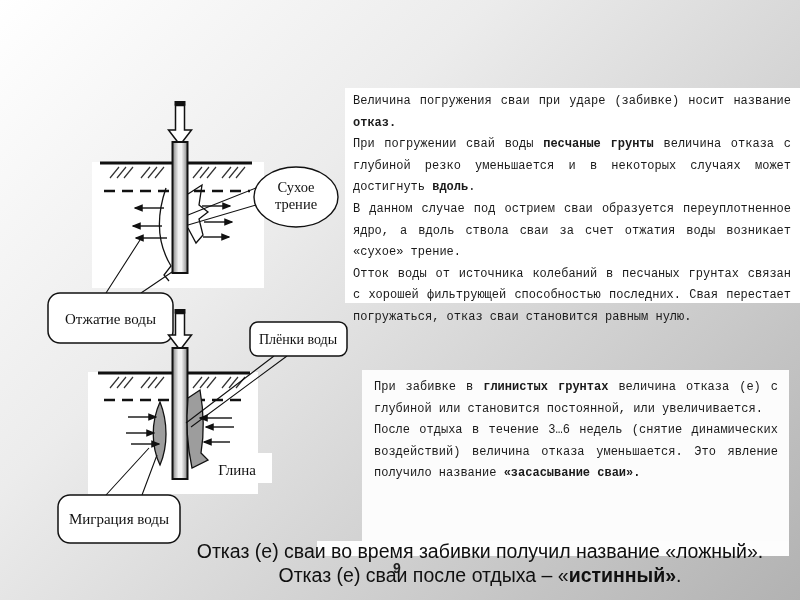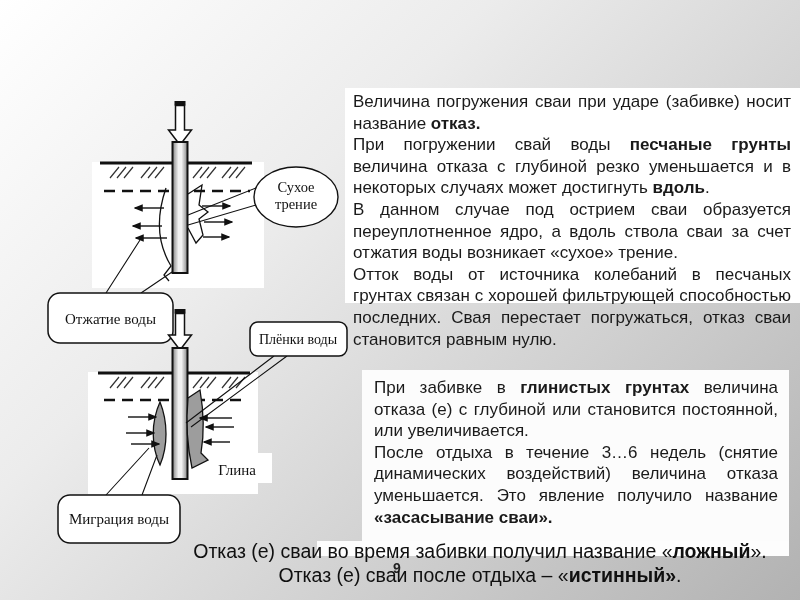--- a/index.html
+++ b/index.html
@@ -6,21 +6,21 @@
   body{width:800px;height:600px;overflow:hidden;font-family:"Liberation Sans",sans-serif;}
   .slide{position:relative;width:800px;height:600px;
     background:linear-gradient(135deg,#ffffff 0%,#ececec 35%,#d2d2d2 65%,#b2b2b2 100%);}
   .abs{position:absolute;}
   .title{position:absolute;top:14px;left:0;width:780px;text-align:center;
     font-weight:bold;font-size:25px;line-height:30px;letter-spacing:.2px;}
   .title div{text-decoration:underline;text-decoration-thickness:2px;}
   .box1-bg{left:345px;top:88px;width:455px;height:215px;background:#ffffff;}
   .box2-bg{left:362px;top:370px;width:427px;height:178px;background:#fcfcfc;}
   .hl{left:317px;top:541px;width:472px;height:15px;background:#fdfdfd;}
-  .textblock{font-size:17px;line-height:21.6px;text-align:justify;color:#1a1a1a;}
+  .textblock{font-size:12px;line-height:21.6px;text-align:justify;color:#1a1a1a;font-family:Liberation Mono, monospace;}
   .textblock p{margin:0;}
   .box1{left:353px;top:91px;width:438px;}
   .box2{left:374px;top:377px;width:404px;}
   .footer{left:160px;top:539px;width:640px;text-align:center;font-size:19.5px;line-height:24px;color:#101010;}
   .pagenum{left:393px;top:560px;font-size:14px;font-weight:bold;color:#222;}
   .diagram{position:absolute;left:30px;top:85px;}
   .diagram text{font-family:"Liberation Serif","DejaVu Serif",serif;fill:#111;}
 </style>
 </head>
 <body>
@@ -115,17 +115,17 @@
   </div>
 
   <div class="box2 textblock abs">
     <p><span>При забивке в </span><span style="font-weight: bold;">глинистых грунтах</span><span> величина отказа (е) с глубиной или становится постоянной, или увеличивается.</span></p>
     <p><span>После отдыха в течение 3…6 недель (снятие динамических воздействий) величина отказа уменьшается. Это явление получило название </span><span style="font-weight: bold;">«засасывание сваи».</span></p>
   </div>
 
   <div class="pagenum abs">9</div>
 
   <div class="footer abs">
-    <div><span>Отказ (е) сваи во время забивки получил название «</span><span style="font-weight: bold; text-align: center;">ложный</span><span>».</span></div>
+    <div><span>Отказ (е) сваи во время забивки получил название «</span><span style="font-weight: normal; text-align: center;">ложный</span><span>».</span></div>
     <div><span>Отказ (е) сваи после отдыха – «</span><span style="font-weight: bold;">истинный»</span><span>.</span></div>
   </div>
 
 </div>
 
 </body></html>

